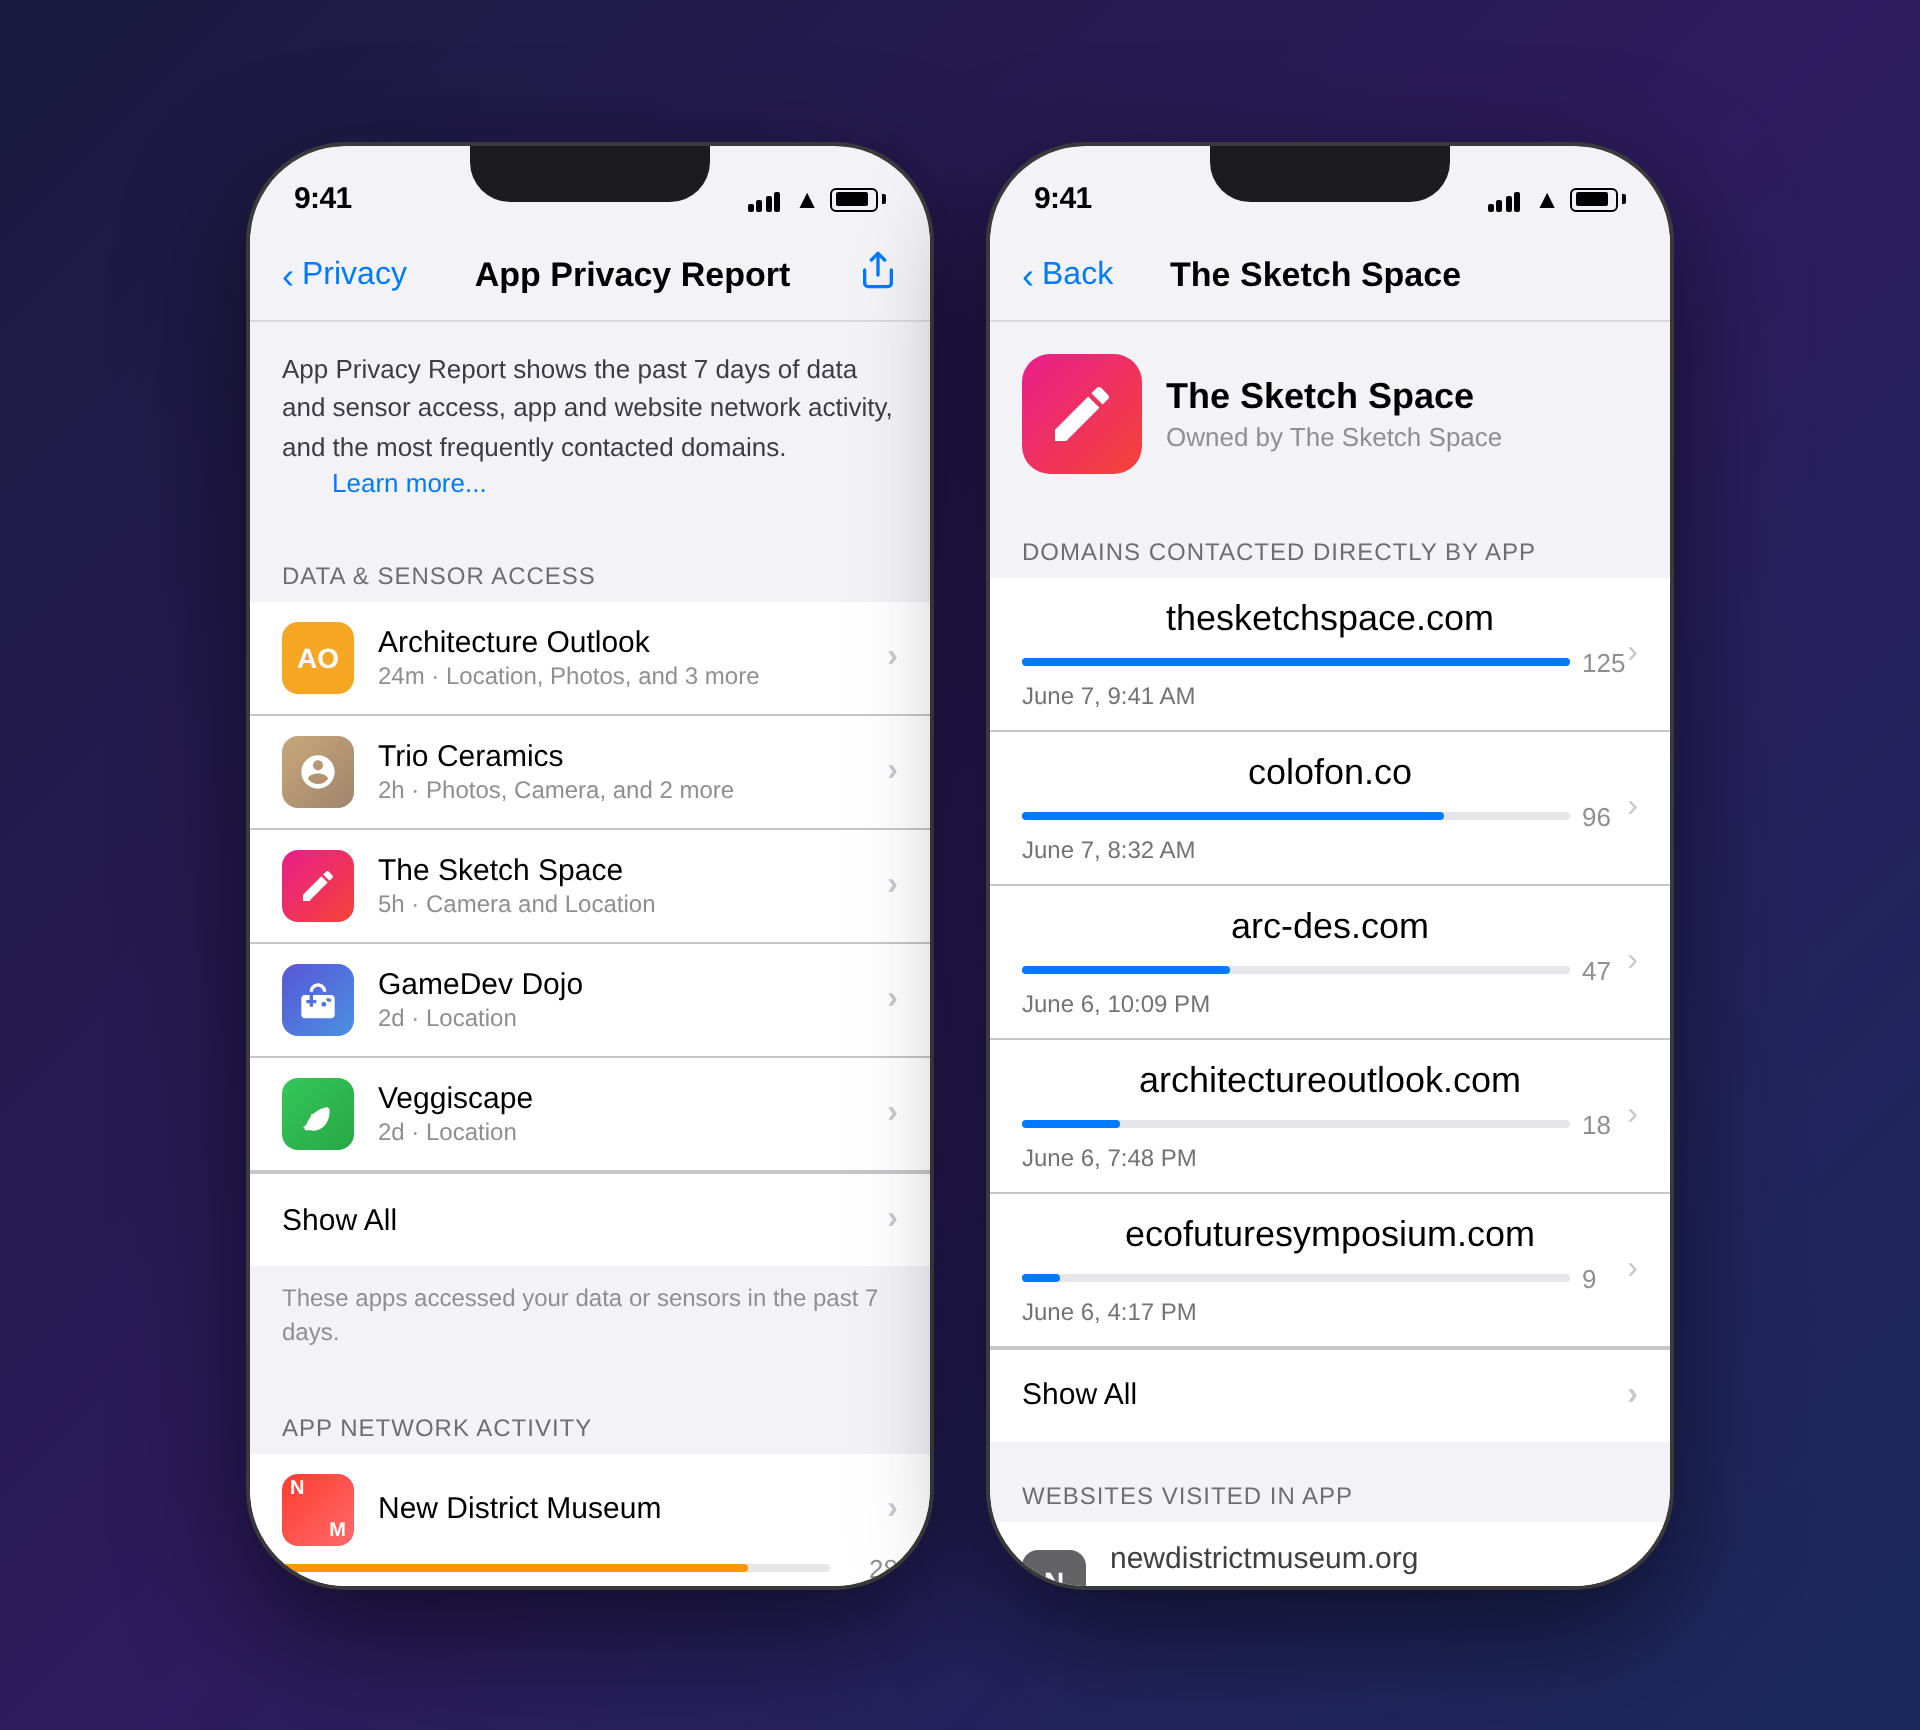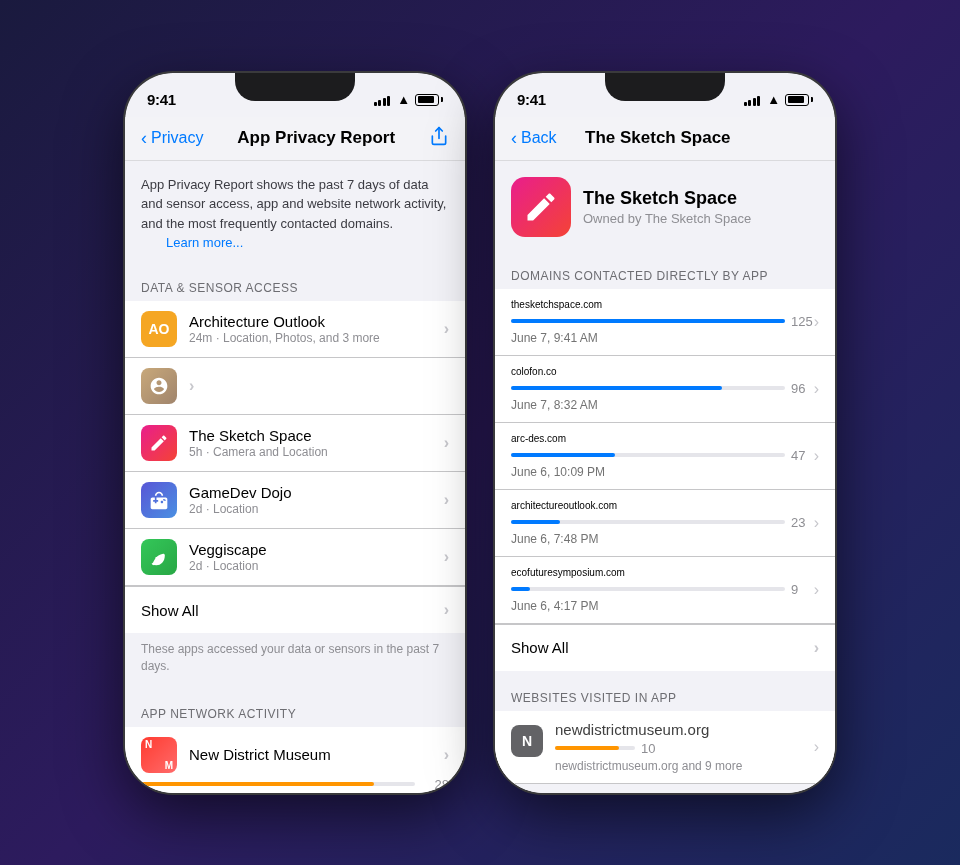--- a/index.html
+++ b/index.html
@@ -363,23 +363,24 @@
 
     
     .domain-item {
       padding: 10px 16px;
       background: #fff;
       border-bottom: 0.5px solid #c6c6c8;
       position: relative;
     }
 
     .domain-name {
-      font-size: 10px;
+      font-size: 18px;
       color: #000;
       margin-bottom: 4px;
+      text-align: center;
     }
 
     .domain-bar-row {
       display: flex;
       align-items: center;
       gap: 6px;
       margin-bottom: 2px;
     }
 
     .domain-bar-track {
@@ -557,20 +558,24 @@
             </div>
             <span class="chevron">›</span>
           </div>
 
           <div class="list-item">
             <div class="app-icon" style="background: linear-gradient(135deg,#c8a87a,#a0846c);">
               <svg width="20" height="20" viewBox="0 0 24 24" fill="#fff">
                   <path d="M12 2C6.48 2 2 6.48 2 12s4.48 10 10 10 10-4.48 10-10S17.52 2 12 2zm0 3c1.66 0 3 1.34 3 3s-1.34 3-3 3-3-1.34-3-3 1.34-3 3-3zm0 14.2c-2.5 0-4.71-1.28-6-3.22.03-1.99 4-3.08 6-3.08 1.99 0 5.97 1.09 6 3.08-1.29 1.94-3.5 3.22-6 3.22z"></path>
                 </svg>
             </div>
+            <div class="item-info">
+              <div class="item-name">Trio Ceramics</div>
+              <div class="item-detail">2h · Photos, Camera, and 2 more</div>
+            </div>
             <span class="chevron">›</span>
           </div>
 
           <div class="list-item">
             <div class="app-icon" style="background: linear-gradient(135deg,#e91e8c,#f44336);">
               <svg width="20" height="20" viewBox="0 0 24 24" fill="#fff">
                   <path d="M20.71 7.04c.39-.39.39-1.02 0-1.41l-2.34-2.34c-.39-.39-1.02-.39-1.41 0l-1.84 1.83 3.75 3.75M3 17.25V21h3.75L17.81 9.94l-3.75-3.75L3 17.25z"></path>
                 </svg>
             </div>
             <div class="item-info">
@@ -726,21 +731,21 @@
             <div class="domain-date">June 6, 10:09 PM</div>
             <span class="domain-chevron">›</span>
           </div>
 
           <div class="domain-item">
             <div class="domain-name">architectureoutlook.com</div>
             <div class="domain-bar-row">
               <div class="domain-bar-track">
                 <div class="domain-bar-fill" style="width:18%;"></div>
               </div>
-              <span class="domain-count">23</span>
+              <span class="domain-count">18</span>
             </div>
             <div class="domain-date">June 6, 7:48 PM</div>
             <span class="domain-chevron">›</span>
           </div>
 
           <div class="domain-item">
             <div class="domain-name">ecofuturesymposium.com</div>
             <div class="domain-bar-row">
               <div class="domain-bar-track">
                 <div class="domain-bar-fill" style="width:7%;"></div>

